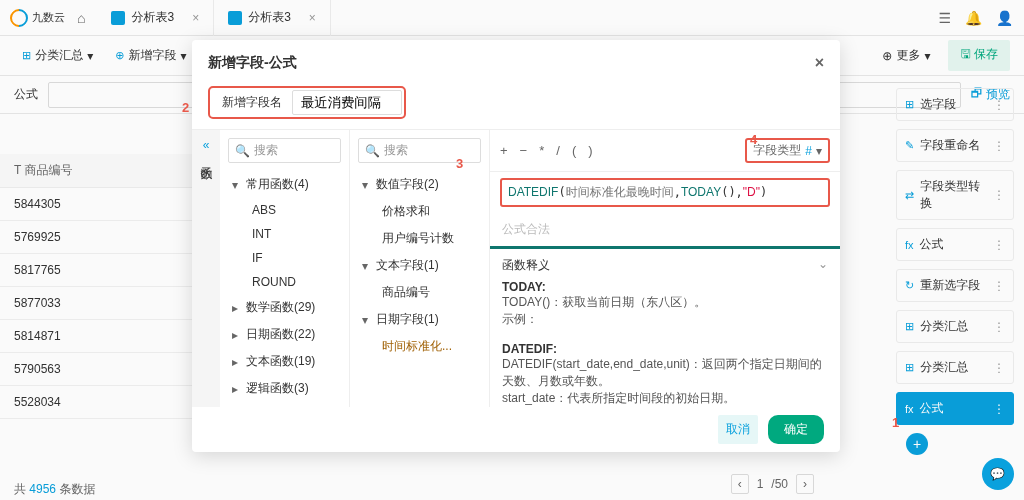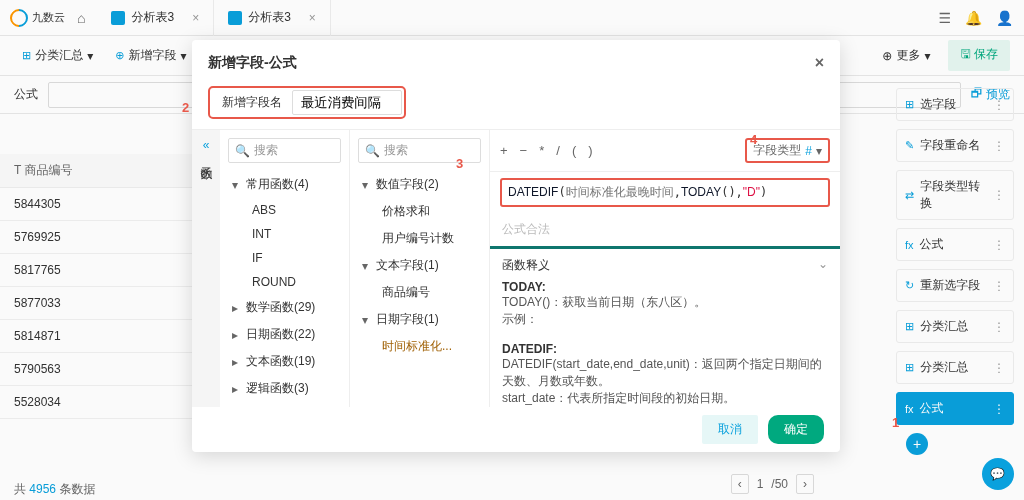--- a/index.html
+++ b/index.html
@@ -52,30 +52,30 @@
 .tree-item .arrow{color:#666;width:10px;display:inline-block}
 .tree-item.leaf{padding-left:24px}
 .tree-item.link{color:#a16207}
 .col-mid{width:140px;border-right:1px solid #eee;padding:8px;overflow:auto}
 .col-right{flex:1;display:flex;flex-direction:column}
 .ops-bar{display:flex;align-items:center;padding:8px 10px;gap:12px;color:#666;border-bottom:1px solid #eee}
 .ops-bar .op{color:#666;font-size:13px}
 .field-type{margin-left:auto;display:flex;align-items:center;gap:4px;border:2px solid #e8584a;padding:2px 6px;border-radius:3px}
 .field-type .hash{color:#0aa1dd}
 .formula-box{margin:6px 10px;border:2px solid #e8584a;border-radius:3px;padding:4px 6px;font-family:monospace;font-size:12px}
-.fn-name{color:#0f172a}
+.fn-name{color:#0f766e}
 .fn-arg{color:#777}
 .fn-str{color:#d14}
 .formula-hint{padding:8px 12px;color:#bbb;border-bottom:3px solid #0f766e}
 .doc-section{flex:1;padding:8px 12px;overflow:auto;color:#555}
 .doc-header{display:flex;align-items:flex-start;padding-bottom:6px;color:#333}
 .doc-header .chev{margin-left:auto;color:#999}
 .doc-section b{color:#333}
 .modal-footer{padding:8px 16px;display:flex;justify-content:flex-end;gap:10px}
-.btn-cancel{background:#e6f7f7;color:#0aa1dd;padding:6px 16px;border-radius:2px;cursor:pointer}
+.btn-cancel{background:#e6f7f7;color:#0aa1dd;padding:6px 8px;border-radius:2px;cursor:pointer}
 .btn-ok{background:#00a97f;color:#fff;padding:6px 16px;border-radius:10px;cursor:pointer}
 .annotation{position:absolute;color:#e8584a;font-weight:bold;font-size:13px}
 .chat-fab{position:absolute;right:10px;bottom:10px;width:32px;height:32px;background:#0aa1dd;border-radius:50%;display:flex;align-items:center;justify-content:center;color:#fff}
 </style>
 </head>
 <body>
 
 <div class="topbar">
   <div class="logo">
     <span class="logo-icon"></span>

